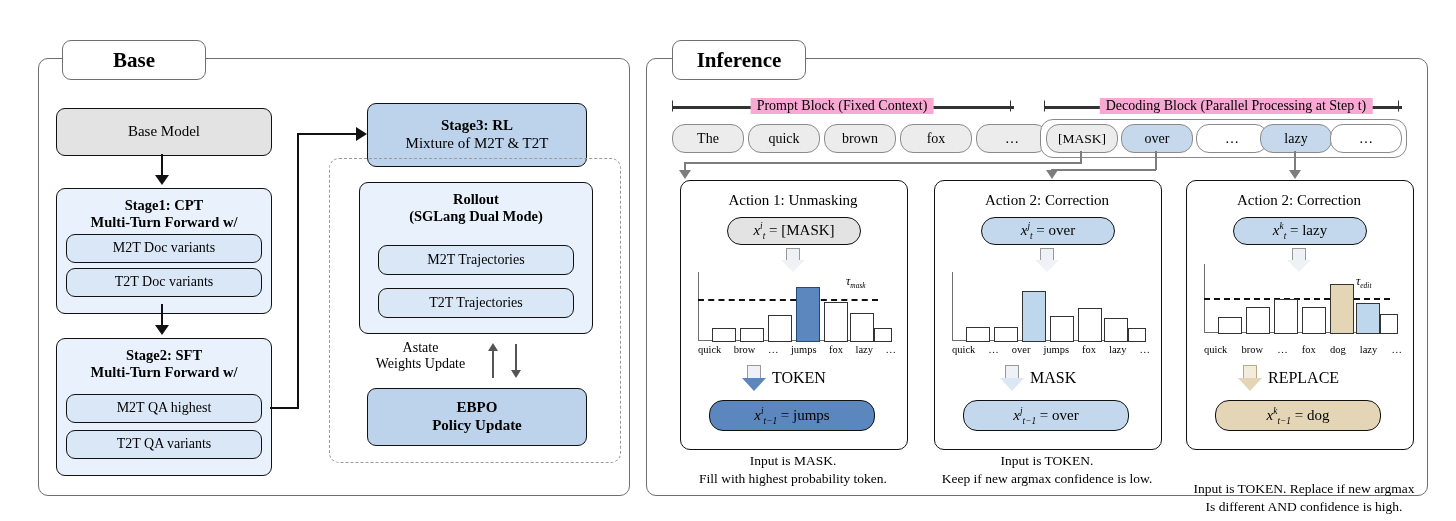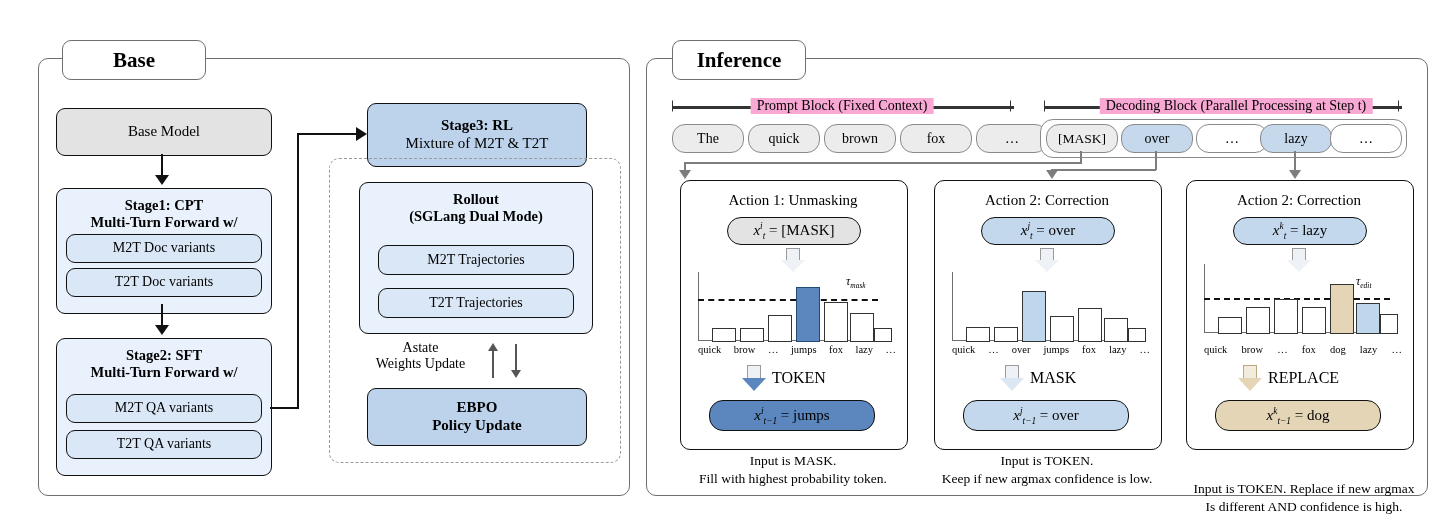--- a/index.html
+++ b/index.html
@@ -102,21 +102,21 @@
   </div>
 
   <div class="ln" style="left:161px;top:304px;width:2px;height:24px;"></div>
   <div class="arrow-dn" style="left:155px;top:325px;"></div>
 
   <div class="box blue-pale" style="left:56px;top:338px;width:214px;height:128px;font-size:14.5px;justify-content:flex-start;padding-top:8px;">
     <div class="bold">Stage2: SFT</div>
     <div class="bold">Multi-Turn Forward w/</div>
   </div>
   <div class="box blue-light" style="left:66px;top:394px;width:194px;height:27px;font-size:14px;">
-    <span>M2T QA variants</span>
+    <span>M2T QA highest</span>
   </div>
   <div class="box blue-light" style="left:66px;top:430px;width:194px;height:27px;font-size:14px;">
     <span>T2T QA variants</span>
   </div>
 
   <div class="ln" style="left:270px;top:407px;width:29px;height:2px;"></div>
   <div class="ln" style="left:297px;top:133px;width:2px;height:276px;"></div>
   <div class="ln" style="left:297px;top:133px;width:62px;height:2px;"></div>
   <div class="arrow-rt" style="left:356px;top:127px;"></div>
 

